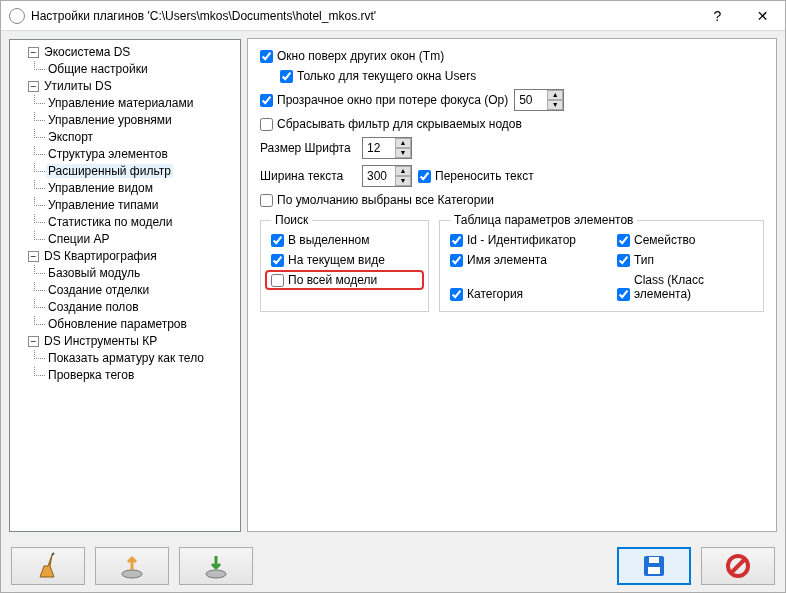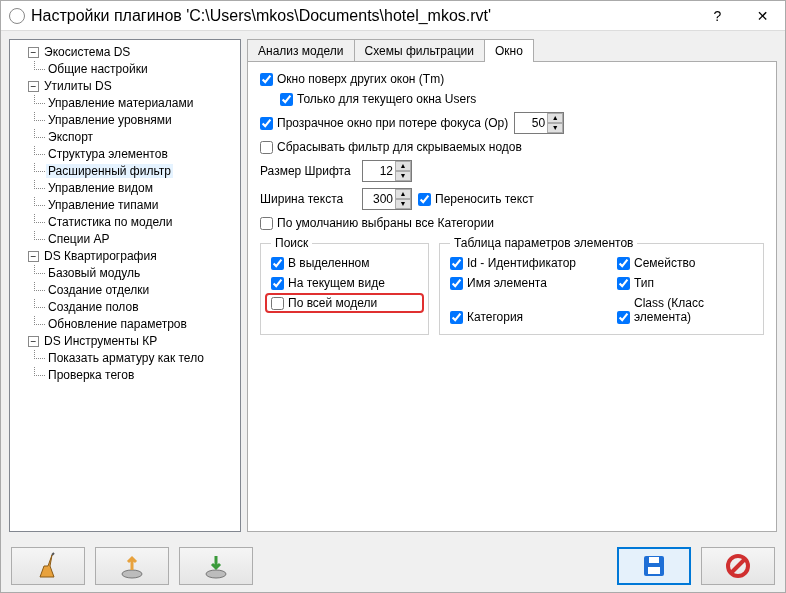--- a/index.html
+++ b/index.html
@@ -1,20 +1,20 @@
 <!DOCTYPE html>
 <html><head>
 <meta charset="utf-8">
 <style>
 * { box-sizing: border-box; font-family: "Segoe UI", Tahoma, sans-serif; font-size: 12px; }
 body { margin: 0; background: #fff; }
 .window { width: 786px; height: 593px; border: 1px solid #aaa; background: #f0f0f0; display: flex; flex-direction: column; }
 .titlebar { height: 30px; background: #fff; display: flex; align-items: center; border-bottom: 1px solid #ddd; }
 .titlebar .icon { width: 16px; height: 16px; margin: 0 6px 0 8px; border-radius: 50%; border: 1px solid #888; }
-.titlebar .title { flex: 1; font-size: 16px; }
+.titlebar .title { flex: 1; font-size: 12px; }
 .titlebar .btn { width: 45px; height: 30px; display: flex; align-items: center; justify-content: center; font-size: 14px; }
 .body { flex: 1; display: flex; padding: 8px; gap: 6px; }
 .tree-panel { width: 232px; border: 1px solid #828790; background: #fff; padding: 4px 16px; overflow: auto; }
 .tree ul { list-style: none; margin: 0; padding-left: 18px; }
 .tree > ul { padding-left: 2px; }
 .tree li { position: relative; line-height: 17px; white-space: nowrap; }
 .tree li::before { content: ""; position: absolute; left: -12px; top: 0; bottom: 50%; width: 10px; border-left: 1px dotted #888; border-bottom: 1px dotted #888; }
 .tree > ul > li::before { display: none; }
 .tree .toggle { display: inline-block; width: 11px; height: 11px; border: 1px solid #888; background: #fff; text-align: center; line-height: 9px; font-size: 10px; margin-right: 3px; cursor: pointer; vertical-align: middle; }
 .tree .leaf-pad { display: inline-block; width: 0; }
@@ -23,21 +23,21 @@
 .right-panel { flex: 1; display: flex; flex-direction: column; }
 .tabs { display: flex; }
 .tab { padding: 4px 10px; border: 1px solid #acacac; border-bottom: none; background: #f0f0f0; margin-right: -1px; cursor: pointer; }
 .tab.active { background: #fff; position: relative; z-index: 2; }
 .tab-content { flex: 1; border: 1px solid #acacac; background: #fff; padding: 10px 12px; margin-top: -1px; }
 .row { display: flex; align-items: center; margin-bottom: 6px; gap: 6px; }
 .row.indent { padding-left: 20px; }
 label.chk { display: flex; align-items: flex-end; gap: 4px; cursor: pointer; }
 input[type=checkbox] { width: 13px; height: 13px; margin: 0; }
 .spin-wrap { display: inline-flex; align-items: center; border: 1px solid #7a7a7a; height: 22px; background: #fff; }
-.spin-wrap input { border: none; width: 32px; text-align: right; padding-left: 4px; height: 20px; outline: none; }
+.spin-wrap input { border: none; width: 32px; text-align: left; padding-left: 4px; height: 20px; outline: none; }
 .spin-btns { display: flex; flex-direction: column; width: 16px; }
 .spin-btns button { height: 10px; border: 1px solid #acacac; background: #e1e1e1; font-size: 7px; line-height: 6px; padding: 0; cursor: pointer; }
 fieldset { border: 1px solid #d0d0d0; margin: 0; padding: 6px 10px 10px; }
 fieldset legend { padding: 0 4px; }
 .fieldsets { display: flex; gap: 10px; margin-top: 6px; }
 .fieldsets fieldset:first-child { width: 169px; }
 .fieldsets fieldset:last-child { flex: 1; }
 .chk-col { display: flex; flex-direction: column; gap: 6px; }
 .chk-grid { display: grid; grid-template-columns: 140px 1fr; gap: 6px 27px; }
 .highlight-red { border: 2px solid #e03030; border-radius: 4px; padding: 1px 4px; margin: -3px -6px; }
@@ -84,25 +84,20 @@
               </ul></li>
             <li><span class="toggle">−</span><span class="node-label">DS Инструменты КР</span><ul>
                 <li><span class="leaf-pad"></span><span class="node-label">Показать арматуру как тело</span></li>
                 <li><span class="leaf-pad"></span><span class="node-label">Проверка тегов</span></li>
               </ul></li>
           </ul>
         </div>
     </div>
 
     <div class="right-panel">
-      <div class="tabs" id="tabs">
-          <div class="tab">Анализ модели</div>
-          <div class="tab">Схемы фильтрации</div>
-          <div class="tab active">Окно</div>
-        </div>
       <div class="tab-content">
 
         <div class="row">
           <label class="chk">
             <input type="checkbox" checked="" style="">
             <span>Окно поверх других окон (Tm)</span>
           </label>
         </div>
         <div class="row indent">
           <label class="chk">

